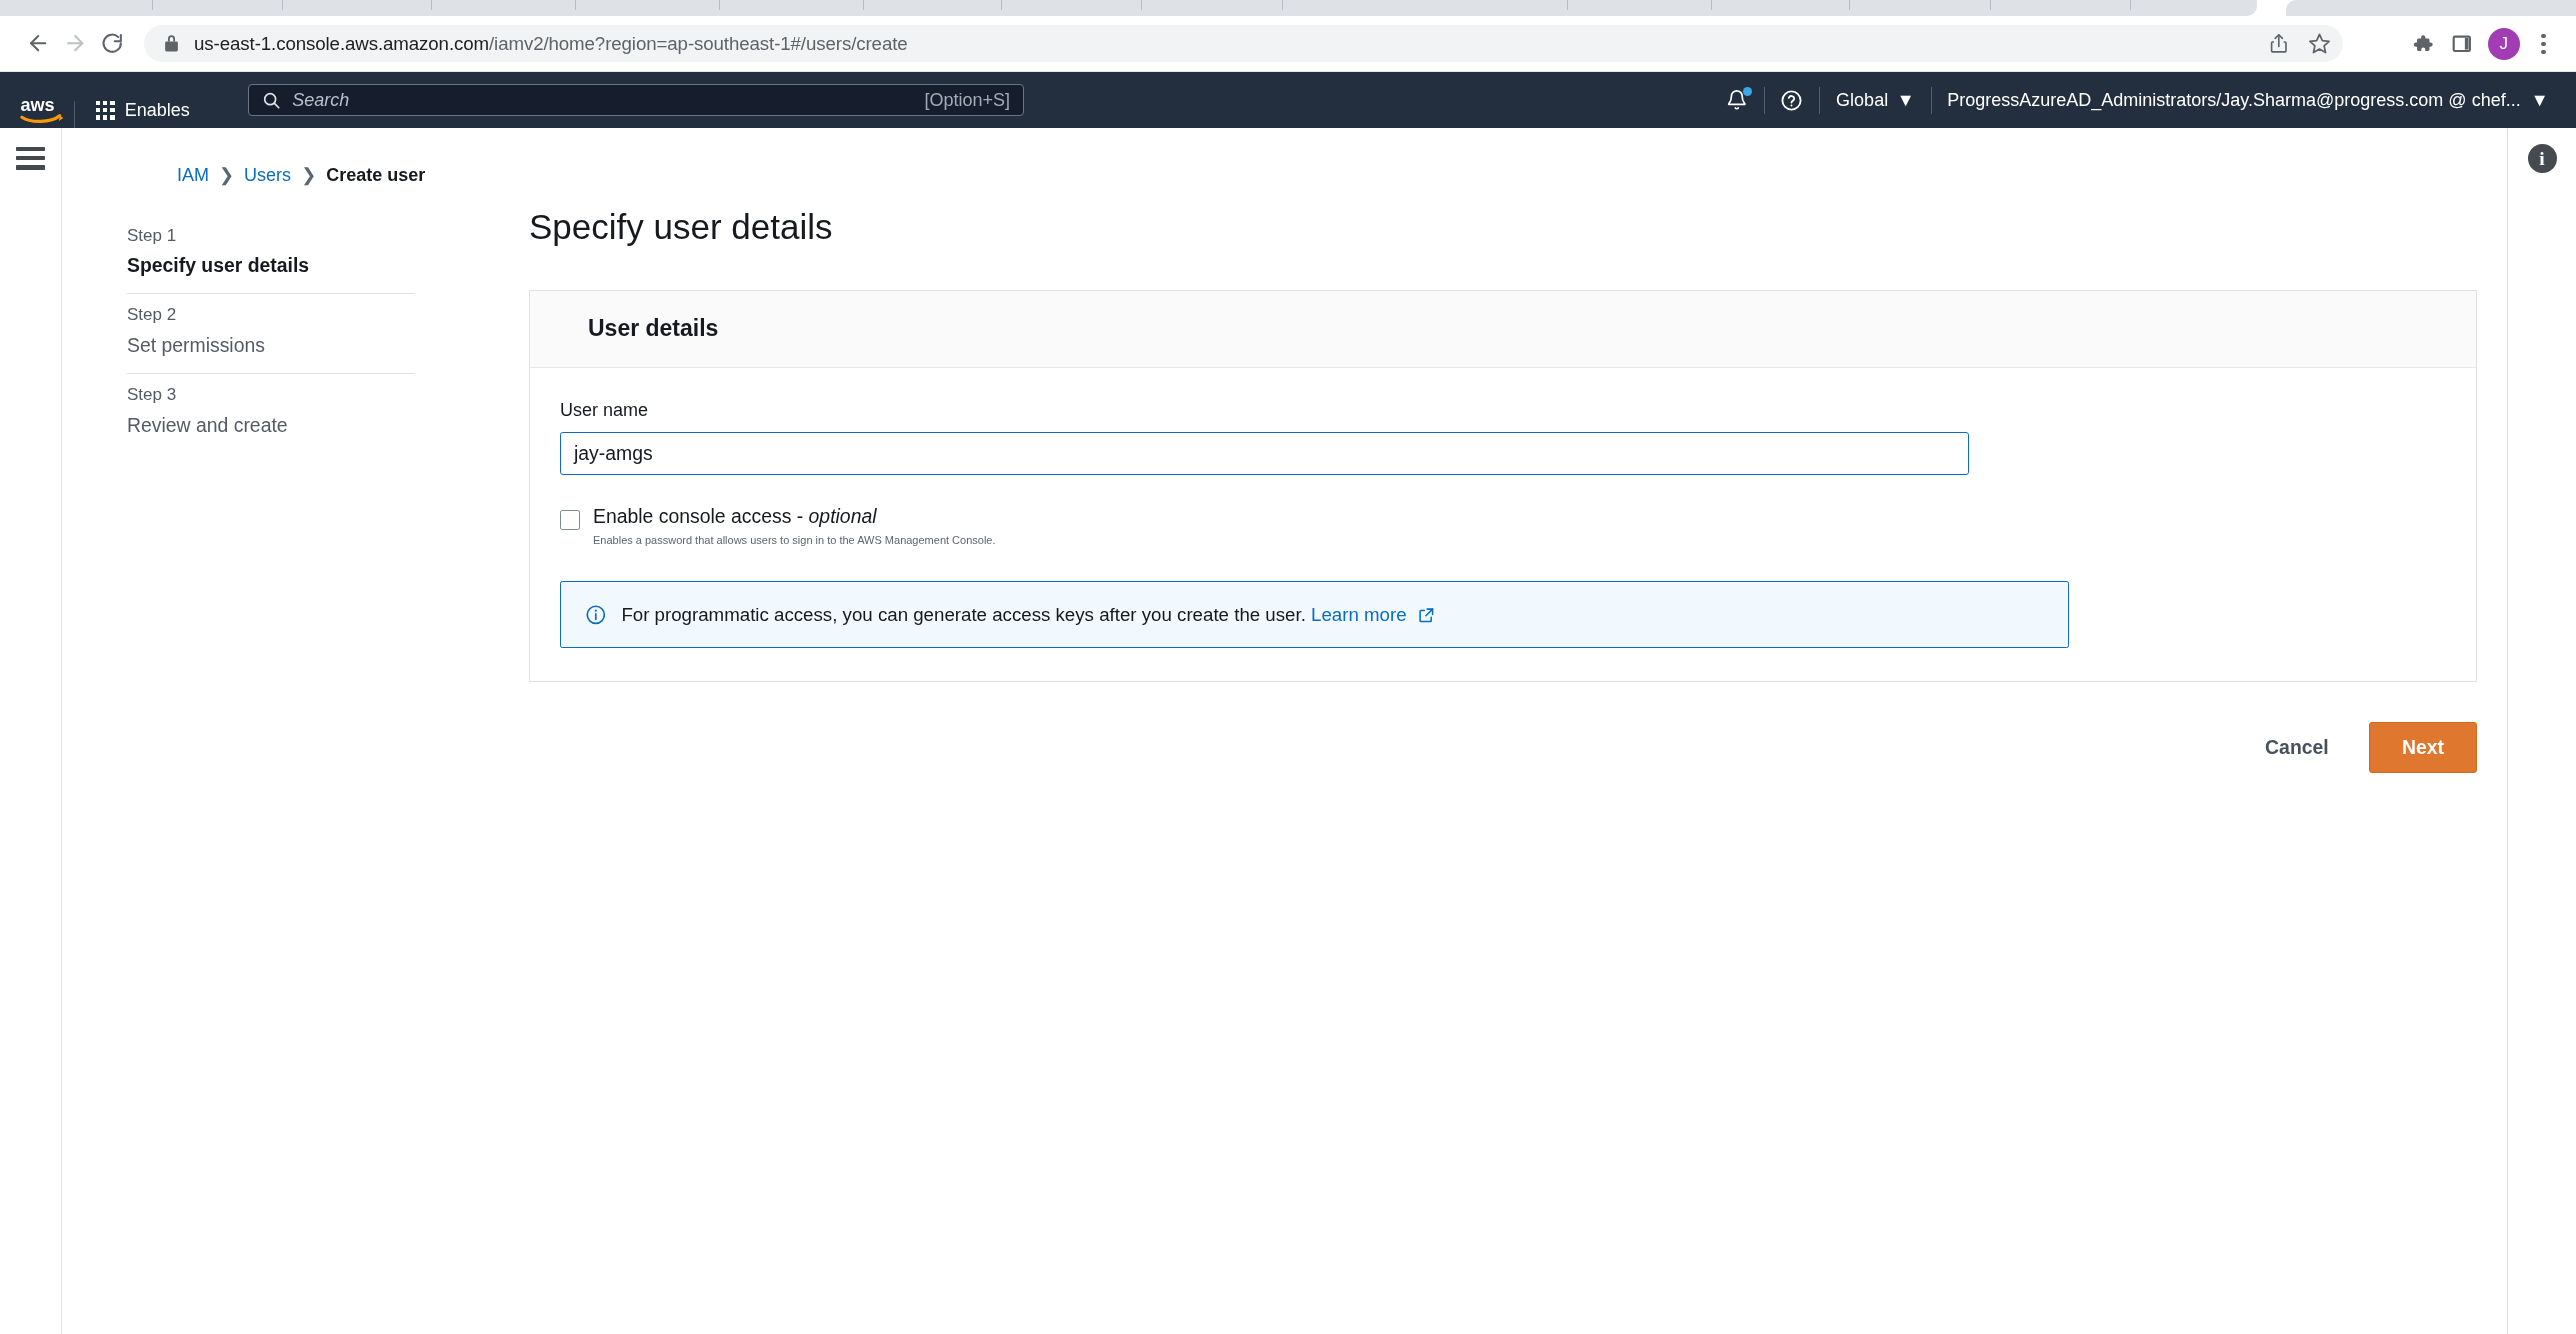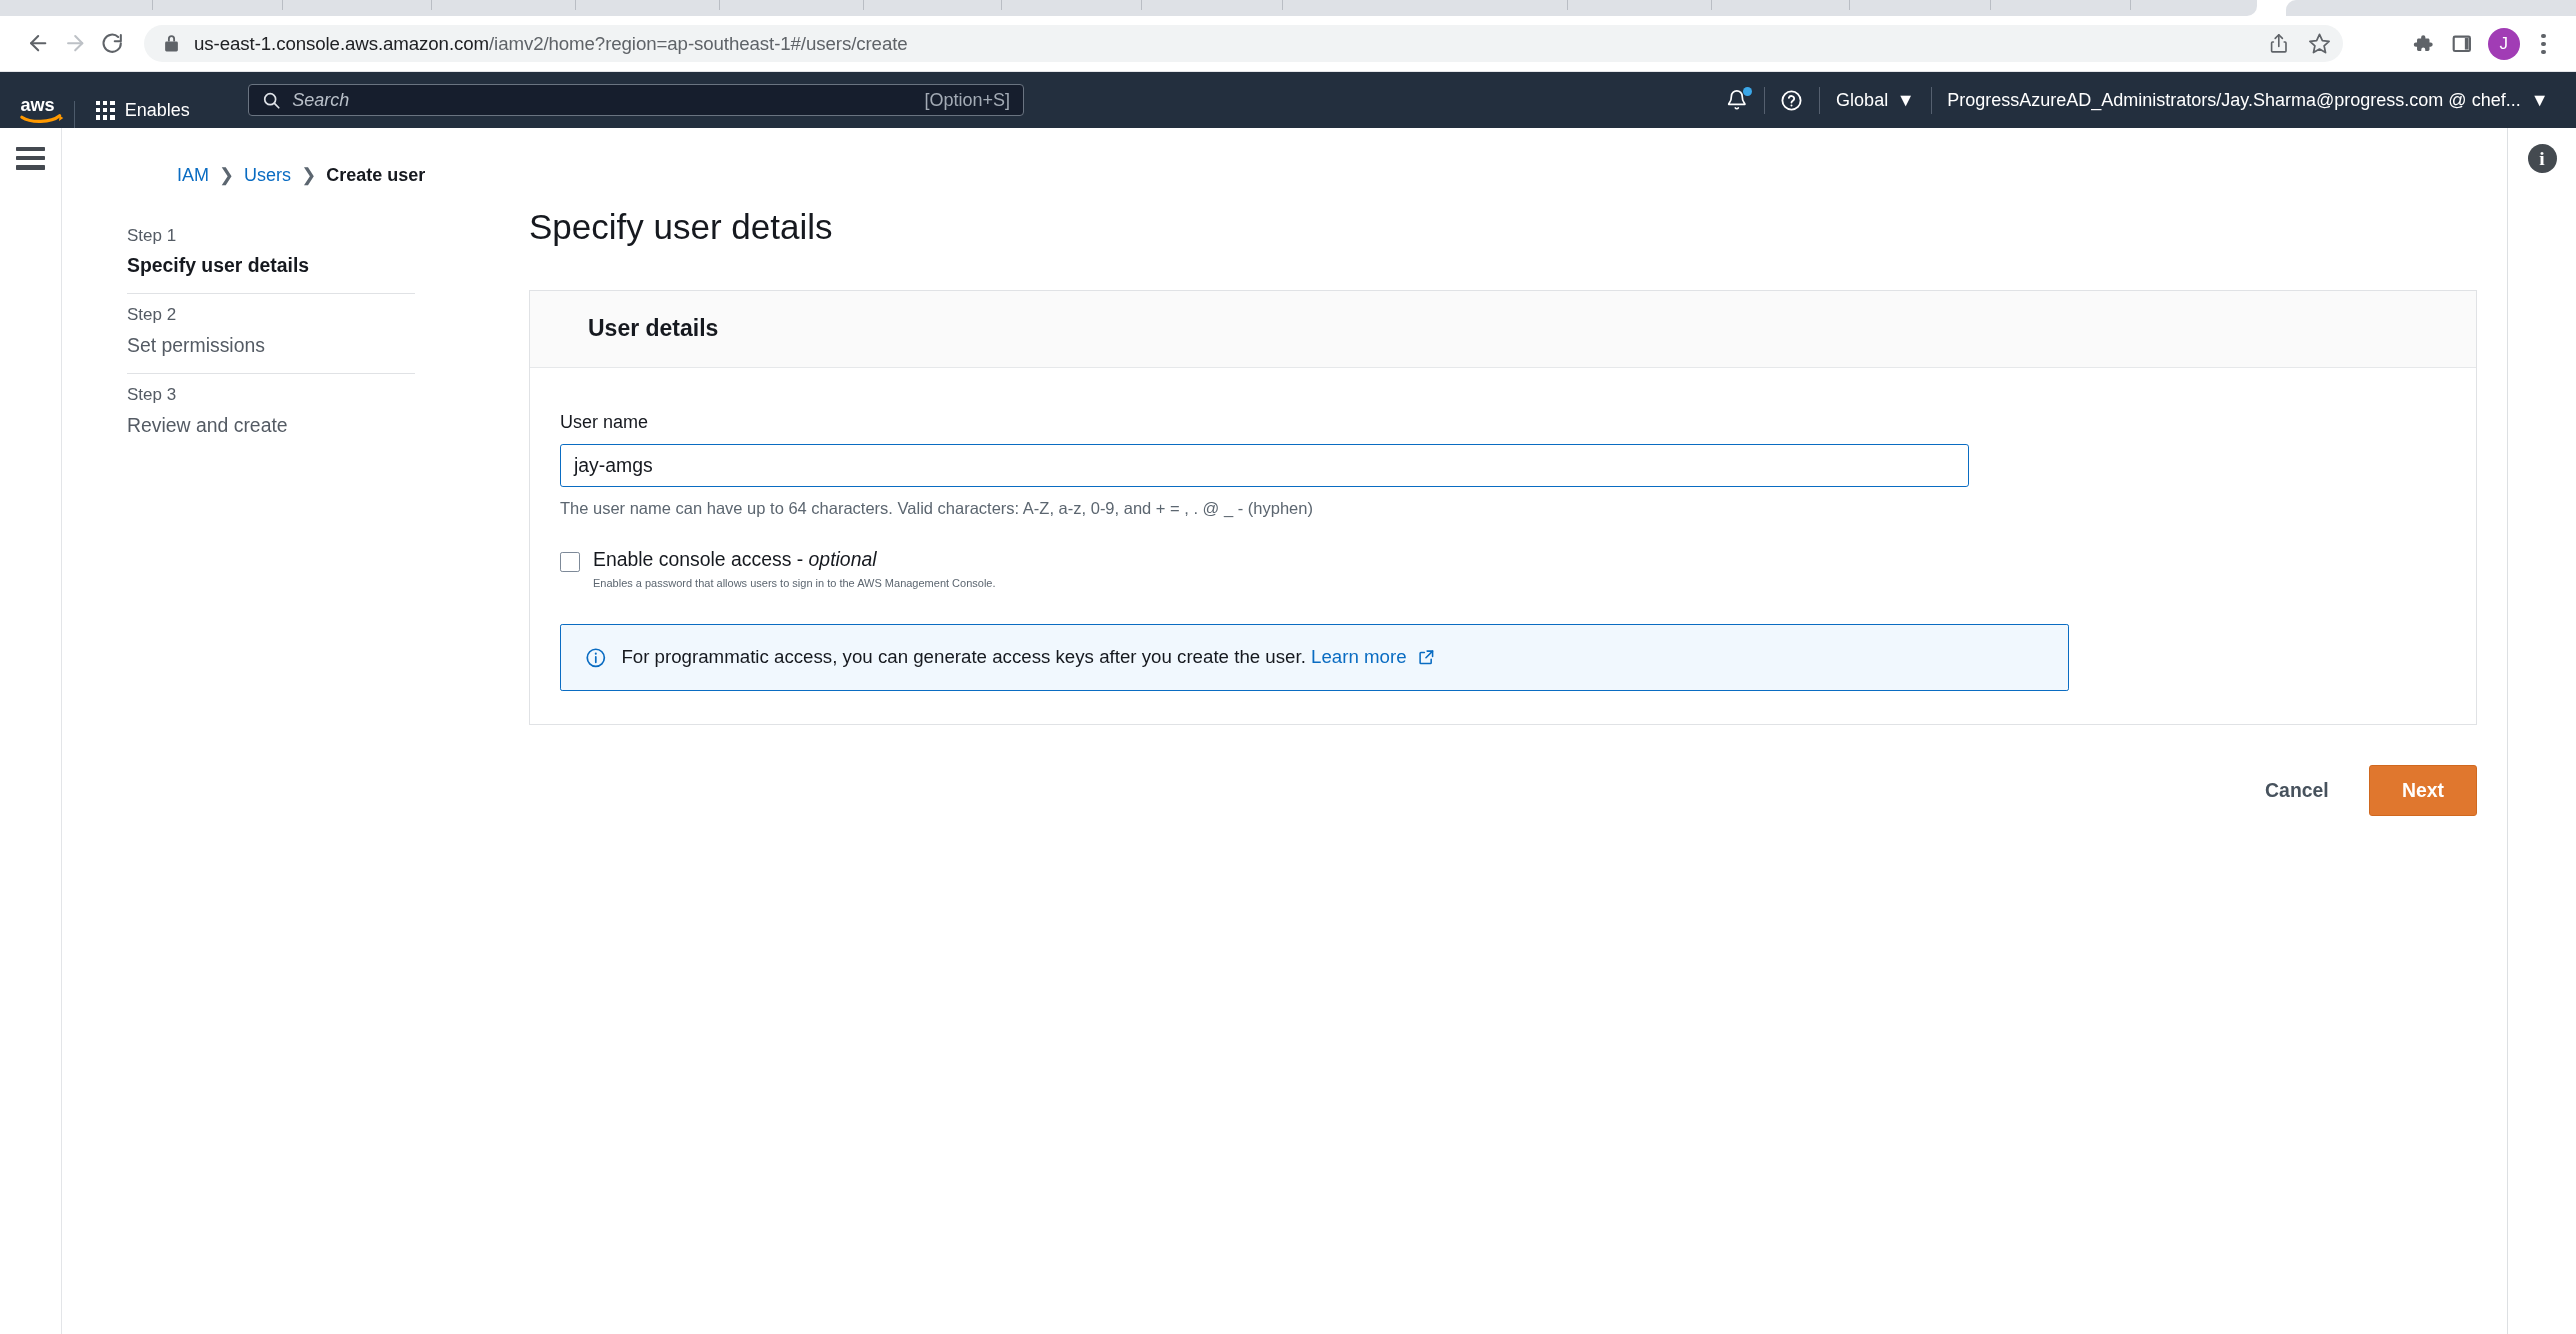--- a/index.html
+++ b/index.html
@@ -202,21 +202,21 @@
     width: 1948px;
   }
   .card-head {
     background: #fafafa;
     border-bottom: 0.7px solid #e6e8ea;
     padding: 24.4px 30px;
   }
   .card-head h2 { font-size: 23px; color: #16191f; margin-left: 28px; }
   .card-body { padding: 32px 30px 33px 30px; }
 
-  .field-label { font-size: 18px; color: #16191f; margin-bottom: 11.5px; margin-top: 12px; }
+  .field-label { font-size: 18px; color: #16191f; margin-bottom: 11.5px; }
   .text-input {
     width: 1409px; height: 43px;
     border: 1.4px solid #0a6cc2;
     border-radius: 2.9px;
     display: flex; align-items: center;
     padding: 0 13px;
     font-size: 19.4px; color: #16191f;
     background: #fff;
   }
   .helper {
@@ -474,21 +474,20 @@
       <div class="card">
         <div class="card-head">
           <h2>User details</h2>
         </div>
         <div class="card-body">
 
           <div class="field-label">User name</div>
           <div class="text-input">
             <span>jay-amgs</span>
           </div>
-          <div class="helper">The user name can have up to 64 characters. Valid characters: A-Z, a-z, 0-9, and + = , . @ _ - (hyphen)</div>
 
           <div class="checkbox-row">
             <div class="cbox"></div>
             <div>
               <div class="cb-title"><span>Enable console access - </span><em>optional</em></div>
               <div class="cb-desc">Enables a password that allows users to sign in to the AWS Management Console.</div>
             </div>
           </div>
 
           <div class="alert">

